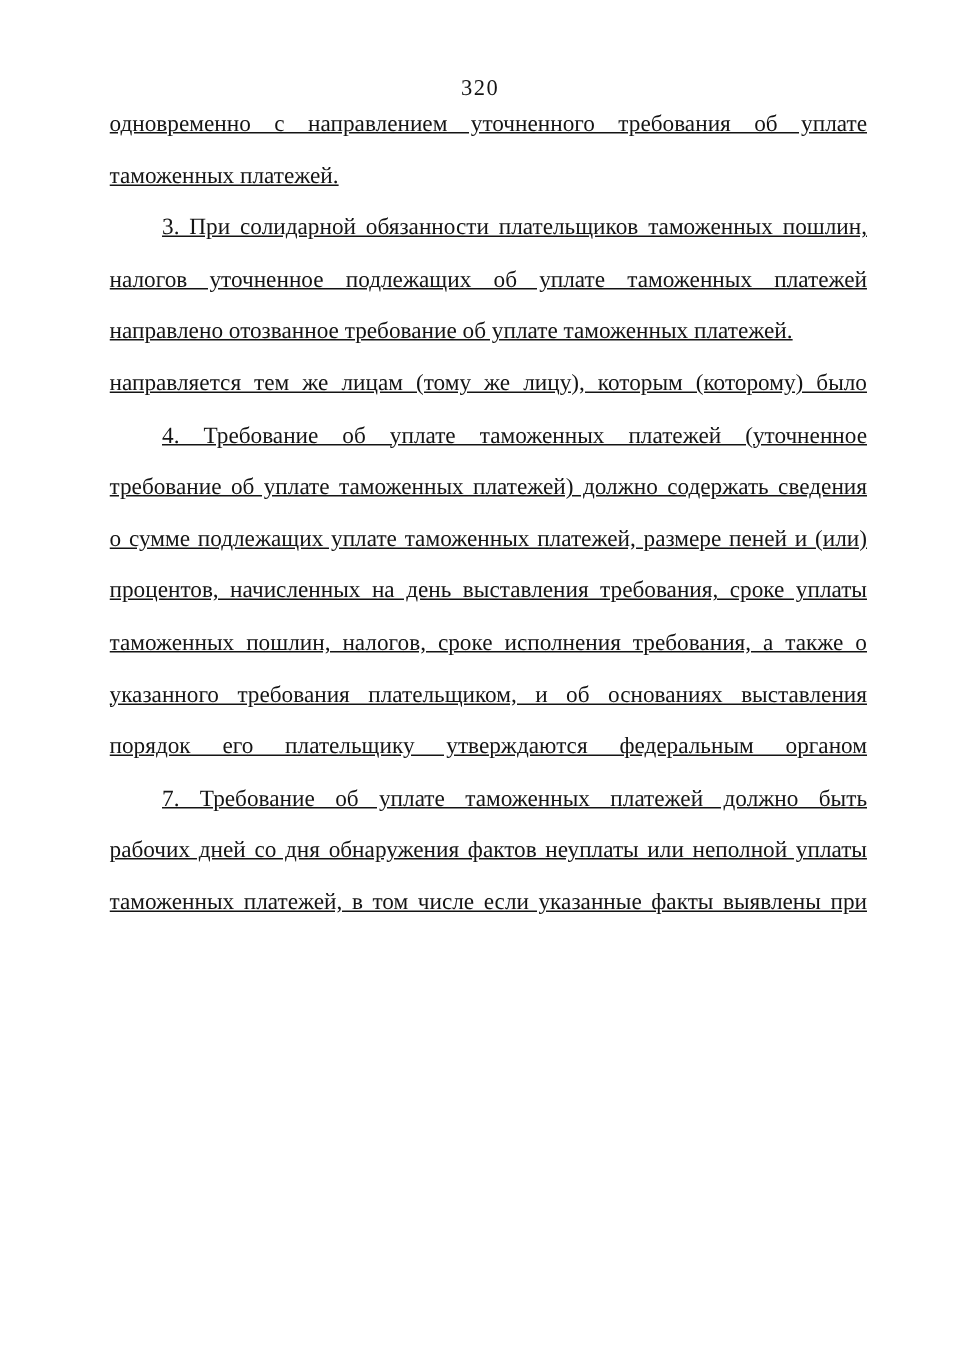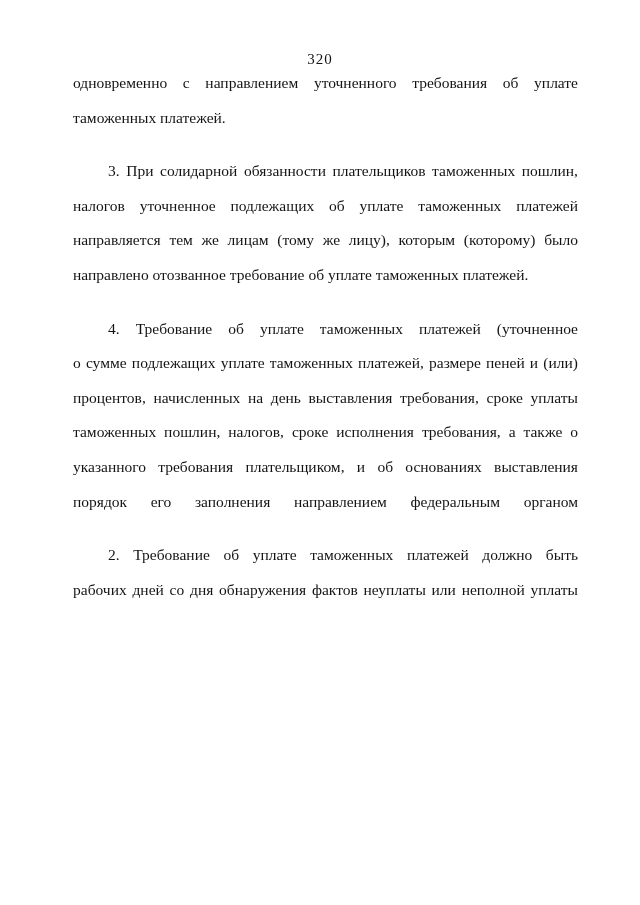--- a/index.html
+++ b/index.html
@@ -23,68 +23,70 @@
     text-align: center;
     font-size: 15px;
     letter-spacing: 1px;
     margin-top: 29px;
   }
   .text-block {
     position: absolute;
     left: 73px;
     top: 66px;
     width: 505px;
+    text-decoration: underline;
   }
   .para {
     margin: 0;
     padding: 0;
   }
   .line {
     font-size: 15.5px;
     line-height: 34.6px;
     height: 34.6px;
     text-align: justify;
     text-align-last: justify;
     white-space: normal;
     overflow: hidden;
   }
   .pend {
     text-align-last: left; 
   }
   .ind {
     text-indent: 35px; 
-    margin-top: 19px;
   }
 </style>
 </head>
 <body>
 
 <div class="page-number">320</div>
 
 <div class="text-block">
 
   <div class="para">
     <div class="line">одновременно с направлением уточненного требования об уплате</div>
     <div class="line pend">таможенных платежей.</div>
   </div>
 
   <div class="para">
     <div class="line ind">3. При солидарной обязанности плательщиков таможенных пошлин,</div>
     <div class="line">налогов уточненное подлежащих об уплате таможенных платежей</div>
+    <div class="line pend">направлено отозванное требование об уплате таможенных платежей.</div>
     <div class="line">направляется тем же лицам (тому же лицу), которым (которому) было</div>
-    <div class="line pend">направлено отозванное требование об уплате таможенных платежей.</div>
   </div>
 
   <div class="para">
     <div class="line ind">4. Требование об уплате таможенных платежей (уточненное</div>
+    <div class="line">требование об уплате таможенных платежей) должно содержать сведения</div>
     <div class="line">о сумме подлежащих уплате таможенных платежей, размере пеней и (или)</div>
     <div class="line">процентов, начисленных на день выставления требования, сроке уплаты</div>
     <div class="line">таможенных пошлин, налогов, сроке исполнения требования, а также о</div>
     <div class="line">указанного требования плательщиком, и об основаниях выставления</div>
-    <div class="line">порядок его заполнения направлением федеральным органом</div>
+    <div class="line">порядок его плательщику утверждаются федеральным органом</div>
   </div>
 
   <div class="para">
-    <div class="line ind">2. Требование об уплате таможенных платежей должно быть</div>
+    <div class="line ind">7. Требование об уплате таможенных платежей должно быть</div>
     <div class="line">рабочих дней со дня обнаружения фактов неуплаты или неполной уплаты</div>
+    <div class="line">таможенных платежей, в том числе если указанные факты выявлены при</div>
   </div>
 
 </div>
 
 </body></html>

